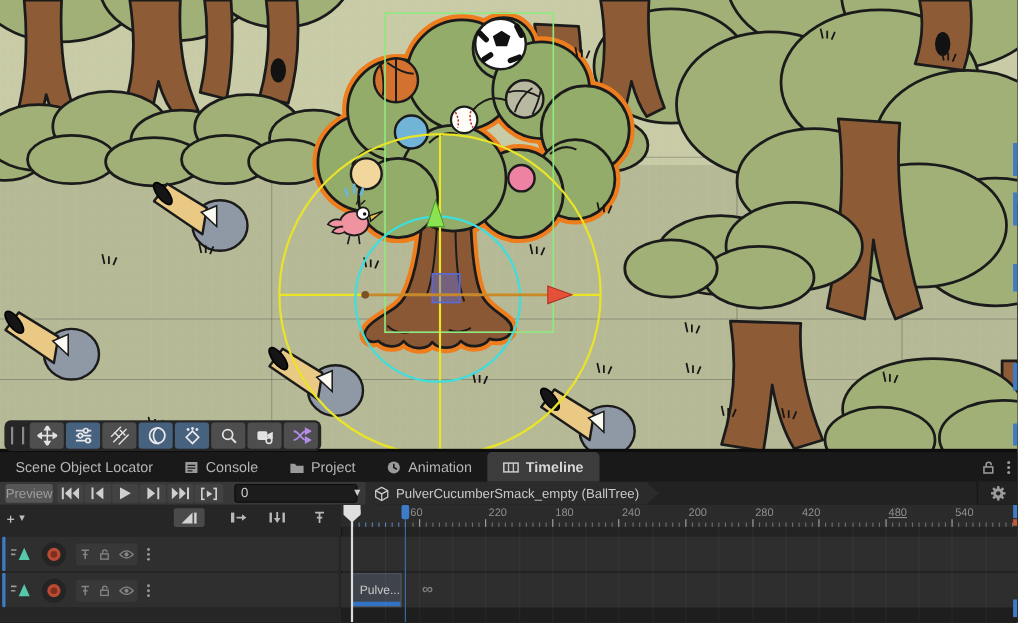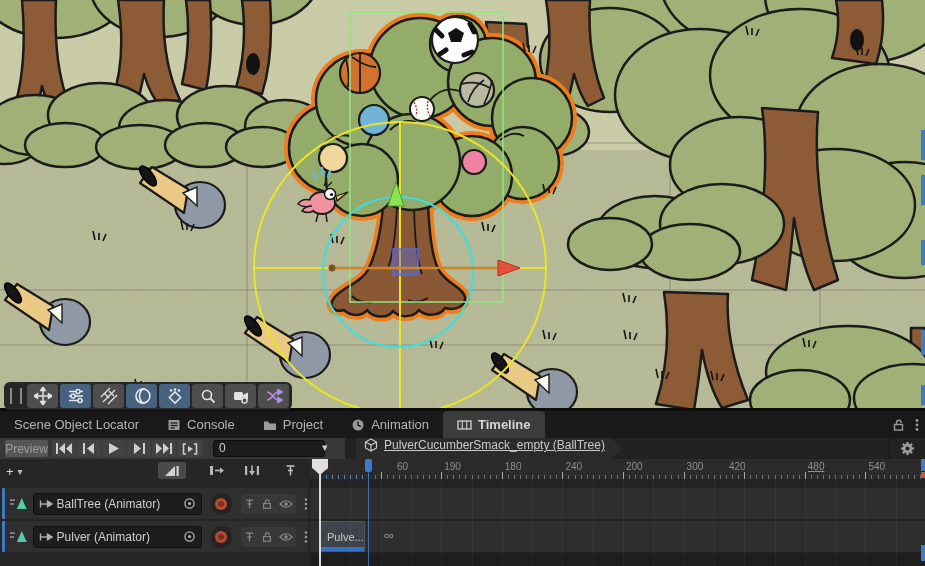--- a/index.html
+++ b/index.html
@@ -19,23 +19,23 @@
   .tab.active{background:#3c3c3c;border-radius:4px 4px 0 0;color:#d6d6d6;font-weight:bold;}
   #tab-right{position:absolute;right:6px;top:411px;height:27px;display:flex;align-items:center;gap:10px;}
   
   #tl-toolbar{left:0;top:438px;width:925px;height:21px;background:#383838;border-bottom:1px solid #141414;}
   .tp-btn{position:absolute;top:2px;height:17px;background:#424242;border-radius:2px;
     display:flex;align-items:center;justify-content:center;}
   #preview-btn{left:5px;width:43px;background:#565656;color:#9d9d9d;font-size:12px;}
   #frame-field{left:213px;top:2px;width:100px;height:15px;background:#1c1c1c;border:1px solid #0c0c0c;
     border-radius:3px;color:#cdcdcd;font-size:12px;padding:0 5px;line-height:15px;}
   #bc-area{left:345px;top:0;width:580px;height:21px;background:#222;}
-  #breadcrumb{left:356px;top:0;height:21px;background:#2b2b2b;display:flex;gap:6px;
+  #breadcrumb{left:332px;top:0;height:21px;background:#2b2b2b;display:flex;align-items:center;gap:6px;
     padding:0 18px 0 8px;color:#c9c9c9;font-size:12px;
-    clip-path:polygon(0 0,calc(100% - 12px) 0,100% 50%,calc(100% - 12px) 100%,0 100%);text-decoration:underline;}
+    clip-path:polygon(0 0,calc(100% - 12px) 0,100% 50%,calc(100% - 12px) 100%,0 100%);}
   #gear-box{left:888px;top:0;width:37px;height:21px;border-left:1px solid #161616;background:#222;
     display:flex;align-items:center;justify-content:center;}
   
   #tl-body{left:0;top:459px;width:925px;height:107px;background:#232323;}
   #track-header{left:0;top:0;width:310px;height:107px;background:#262626;border-right:1px solid #161616;}
   #add-btn{left:6px;top:4px;height:16px;color:#dedede;font-size:13px;display:flex;gap:4px;align-items:center;}
   .em-ic{position:absolute;top:3px;width:28px;height:17px;display:flex;align-items:center;justify-content:center;border-radius:2px;}
   .trackrow{position:absolute;left:2px;width:306px;height:31px;background:#2f2f2f;border-radius:2px;
     display:flex;align-items:center;}
   .t-accent{width:3px;height:31px;background:#3d7cc4;margin-right:5px;border-radius:1px;}
@@ -508,34 +508,20 @@
           </svg>
       </div>
 
       <div class="trackrow" style="top:29px">
         <div class="t-accent"></div>
         <svg width="19" height="15" viewBox="0 0 19 15">
           <line x1="0" y1="4" x2="5" y2="4" stroke="#9a9a9a" stroke-width="1.5"></line>
           <line x1="0" y1="8" x2="4" y2="8" stroke="#9a9a9a" stroke-width="1.5"></line>
           <polygon points="7,13 12,2 17,13" fill="#55c9a9"></polygon>
           </svg>
-        <div class="t-name" style="margin-left:4px">
-          <svg width="14" height="12" viewBox="0 0 14 12">
-            <g stroke="#b0b0b0" stroke-width="1.4" fill="#b0b0b0">
-              <line x1="1.5" y1="2.5" x2="1.5" y2="9.5"></line>
-                <line x1="1.5" y1="6" x2="9" y2="6" fill="none"></line>
-              <polygon points="8.5,3.2 13,6 8.5,8.8"></polygon>
-              </g>
-            </svg>
-          <span class="nm">BallTree (Animator)</span>
-          <svg width="13" height="13" viewBox="0 0 13 13">
-            <circle cx="6.5" cy="6.5" r="4.6" fill="none" stroke="#b0b0b0" stroke-width="1.3"></circle>
-            <circle cx="6.5" cy="6.5" r="1.6" fill="#b0b0b0"></circle>
-            </svg>
-        </div>
         <div class="rec">
           <svg width="14" height="14" viewBox="0 0 14 14">
             <circle cx="7" cy="7" r="6" fill="#b94a33"></circle>
               <circle cx="7" cy="7" r="3" fill="#7e2f20"></circle>
             </svg>
         </div>
         <div class="ctl-group">
           <svg width="11" height="12" viewBox="0 0 13 13">
             <g stroke="#848484" stroke-width="1.6" fill="none">
               <line x1="6.5" y1="2" x2="6.5" y2="11.5"></line>
@@ -559,34 +545,20 @@
           </svg>
       </div>
 
       <div class="trackrow" style="top:62px">
         <div class="t-accent"></div>
         <svg width="19" height="15" viewBox="0 0 19 15">
           <line x1="0" y1="4" x2="5" y2="4" stroke="#9a9a9a" stroke-width="1.5"></line>
           <line x1="0" y1="8" x2="4" y2="8" stroke="#9a9a9a" stroke-width="1.5"></line>
           <polygon points="7,13 12,2 17,13" fill="#55c9a9"></polygon>
           </svg>
-        <div class="t-name" style="margin-left:4px">
-          <svg width="14" height="12" viewBox="0 0 14 12">
-            <g stroke="#b0b0b0" stroke-width="1.4" fill="#b0b0b0">
-              <line x1="1.5" y1="2.5" x2="1.5" y2="9.5"></line>
-                <line x1="1.5" y1="6" x2="9" y2="6" fill="none"></line>
-              <polygon points="8.5,3.2 13,6 8.5,8.8"></polygon>
-              </g>
-            </svg>
-          <span class="nm">Pulver (Animator)</span>
-          <svg width="13" height="13" viewBox="0 0 13 13">
-            <circle cx="6.5" cy="6.5" r="4.6" fill="none" stroke="#b0b0b0" stroke-width="1.3"></circle>
-            <circle cx="6.5" cy="6.5" r="1.6" fill="#b0b0b0"></circle>
-            </svg>
-        </div>
         <div class="rec">
           <svg width="14" height="14" viewBox="0 0 14 14">
             <circle cx="7" cy="7" r="6" fill="#b94a33"></circle>
               <circle cx="7" cy="7" r="3" fill="#7e2f20"></circle>
             </svg>
         </div>
         <div class="ctl-group">
           <svg width="11" height="12" viewBox="0 0 13 13">
             <g stroke="#848484" stroke-width="1.6" fill="none">
               <line x1="6.5" y1="2" x2="6.5" y2="11.5"></line>
@@ -710,26 +682,26 @@
           <div class="tick" style="left: 561.46px; top: 16px; height: 4px; background: rgb(110, 110, 110);"></div>
           <div class="tick" style="left: 567.52px; top: 16px; height: 4px; background: rgb(110, 110, 110);"></div>
           <div class="tick" style="left: 573.58px; top: 16px; height: 4px; background: rgb(110, 110, 110);"></div>
           <div class="tick" style="left: 579.64px; top: 16px; height: 4px; background: rgb(110, 110, 110);"></div>
           <div class="tick" style="left: 585.7px; top: 16px; height: 4px; background: rgb(110, 110, 110);"></div>
           <div class="tick" style="left: 591.76px; top: 16px; height: 4px; background: rgb(110, 110, 110);"></div>
           <div class="tick" style="left: 597.82px; top: 16px; height: 4px; background: rgb(110, 110, 110);"></div>
           <div class="tick" style="left: 603.88px; top: 16px; height: 4px; background: rgb(110, 110, 110);"></div>
           <div class="tick" style="left: 609.94px; top: 16px; height: 4px; background: rgb(110, 110, 110);"></div>
           <div class="rl-label" style="left: 13px;">0</div>
-          <div class="rl-label" style="left: 87px;">60</div>
-          <div class="rl-label" style="left: 134.2px;">190</div>
+          <div class="rl-label" style="left: 63px;">60</div>
+          <div class="rl-label" style="left: 134.2px;">220</div>
           <div class="rl-label" style="left: 194.8px;">180</div>
           <div class="rl-label" style="left: 255.4px;">240</div>
           <div class="rl-label" style="left: 316px;">200</div>
-          <div class="rl-label" style="left: 376.6px;">300</div>
+          <div class="rl-label" style="left: 376.6px;">280</div>
           <div class="rl-label" style="left: 419px;">420</div>
           <div class="rl-label" style="left: 497.8px; text-decoration: underline;">480</div>
           <div class="rl-label" style="left: 558.4px;">540</div>
         </div>
       <div id="dur-line" style="left: 58.46px;"></div>
       <div id="dur-cap" style="left: 55.46px;"></div>
       <div id="clip" style="left: 10px; width: 45.45px; top: 62px;">
         <span>Pulve...</span>
         <div class="bar"></div>
       </div>

